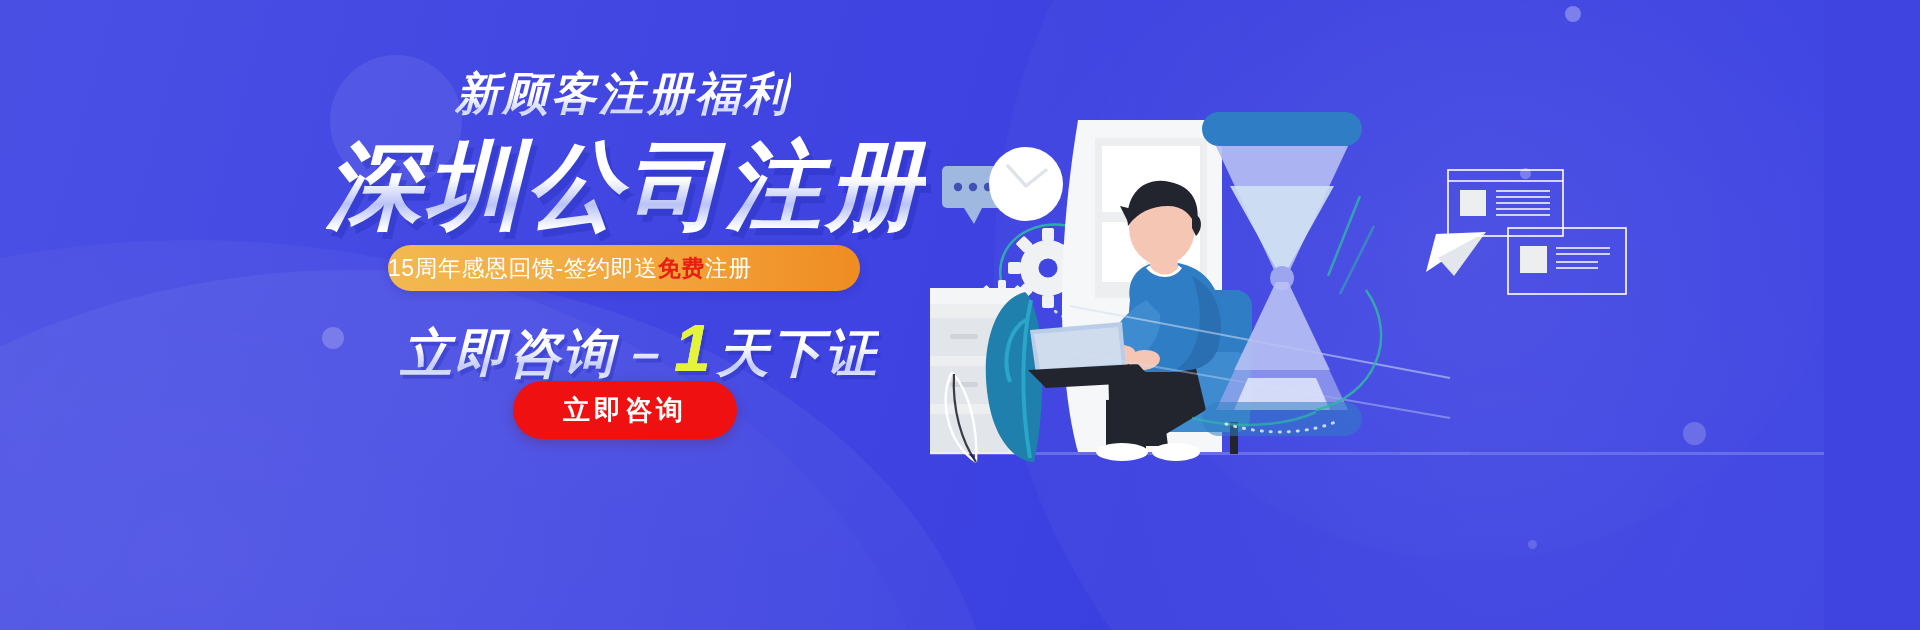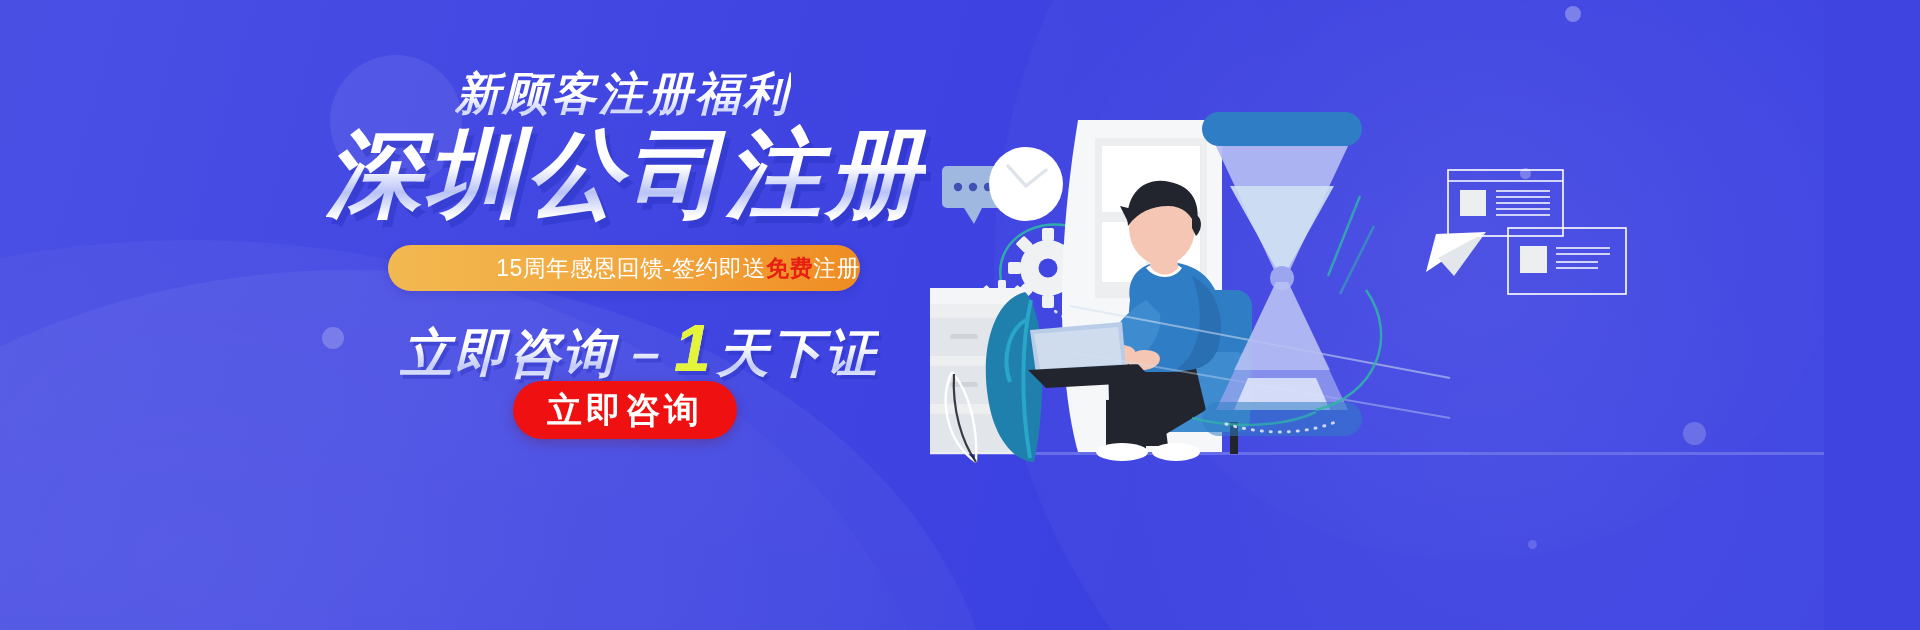--- a/index.html
+++ b/index.html
@@ -49,33 +49,33 @@
     position:absolute;left:455px;top:64px;
     font-size:45px;font-weight:bold;font-style:italic;letter-spacing:3px;
     color:#ffffff;
     background:linear-gradient(180deg,#ffffff 0%,#ffffff 52%,#cfd6fb 78%,#ffffff 100%);
     -webkit-background-clip:text;background-clip:text;-webkit-text-fill-color:transparent;
     text-shadow:0 0 0 rgba(0,0,0,0);
     white-space:nowrap;
   }
 
   .headline{
-    position:absolute;left:326px;top:124px;
+    position:absolute;left:326px;top:136px;
     font-size:96px;font-weight:bold;font-style:italic;letter-spacing:4px;
     line-height:1.05;white-space:nowrap;
     background:linear-gradient(180deg,#ffffff 0%,#ffffff 42%,#b9c3f6 68%,#ffffff 92%);
     -webkit-background-clip:text;background-clip:text;-webkit-text-fill-color:transparent;
     filter:drop-shadow(5px 7px 0 rgba(40,48,190,.45));
   }
 
   .pill{
     position:absolute;left:388px;top:245px;
     width:472px;height:46px;border-radius:23px;
     background:linear-gradient(90deg,#f2b950 0%,#f2a63e 55%,#ef8c22 100%);
-    display:flex;align-items:center;justify-content:flex-end;
+    display:flex;align-items:center;justify-content:flex-start;
     box-shadow:0 3px 10px rgba(30,30,120,.18);
   }
   .pill-text{
     font-size:23px;color:#ffffff;letter-spacing:.5px;white-space:nowrap;
   }
   .pill-hl{color:#e61f12;font-weight:bold;}
 
   .subline{
     position:absolute;left:400px;top:310px;
     font-size:52px;font-weight:bold;font-style:italic;letter-spacing:2px;white-space:nowrap;
@@ -86,21 +86,21 @@
   .subline .num{
     -webkit-text-fill-color:#e4f43a;color:#e4f43a;
     font-size:66px;padding:0 4px;
   }
 
   .cta{
     position:absolute;left:513px;top:381px;
     width:224px;height:58px;border-radius:29px;border:none;
     background:#ef1111;color:#fff;cursor:pointer;
     font-family:"Liberation Sans","DejaVu Sans",sans-serif;
-    font-size:35px;font-weight:bold;letter-spacing:4px;
+    font-size:27px;font-weight:bold;letter-spacing:4px;
     box-shadow:0 4px 12px rgba(120,10,10,.25);
   }
 
   
   .art{position:absolute;left:930px;top:0;width:990px;height:630px;}
   .art svg{display:block;}
 </style>
 </head>
 <body>
 

